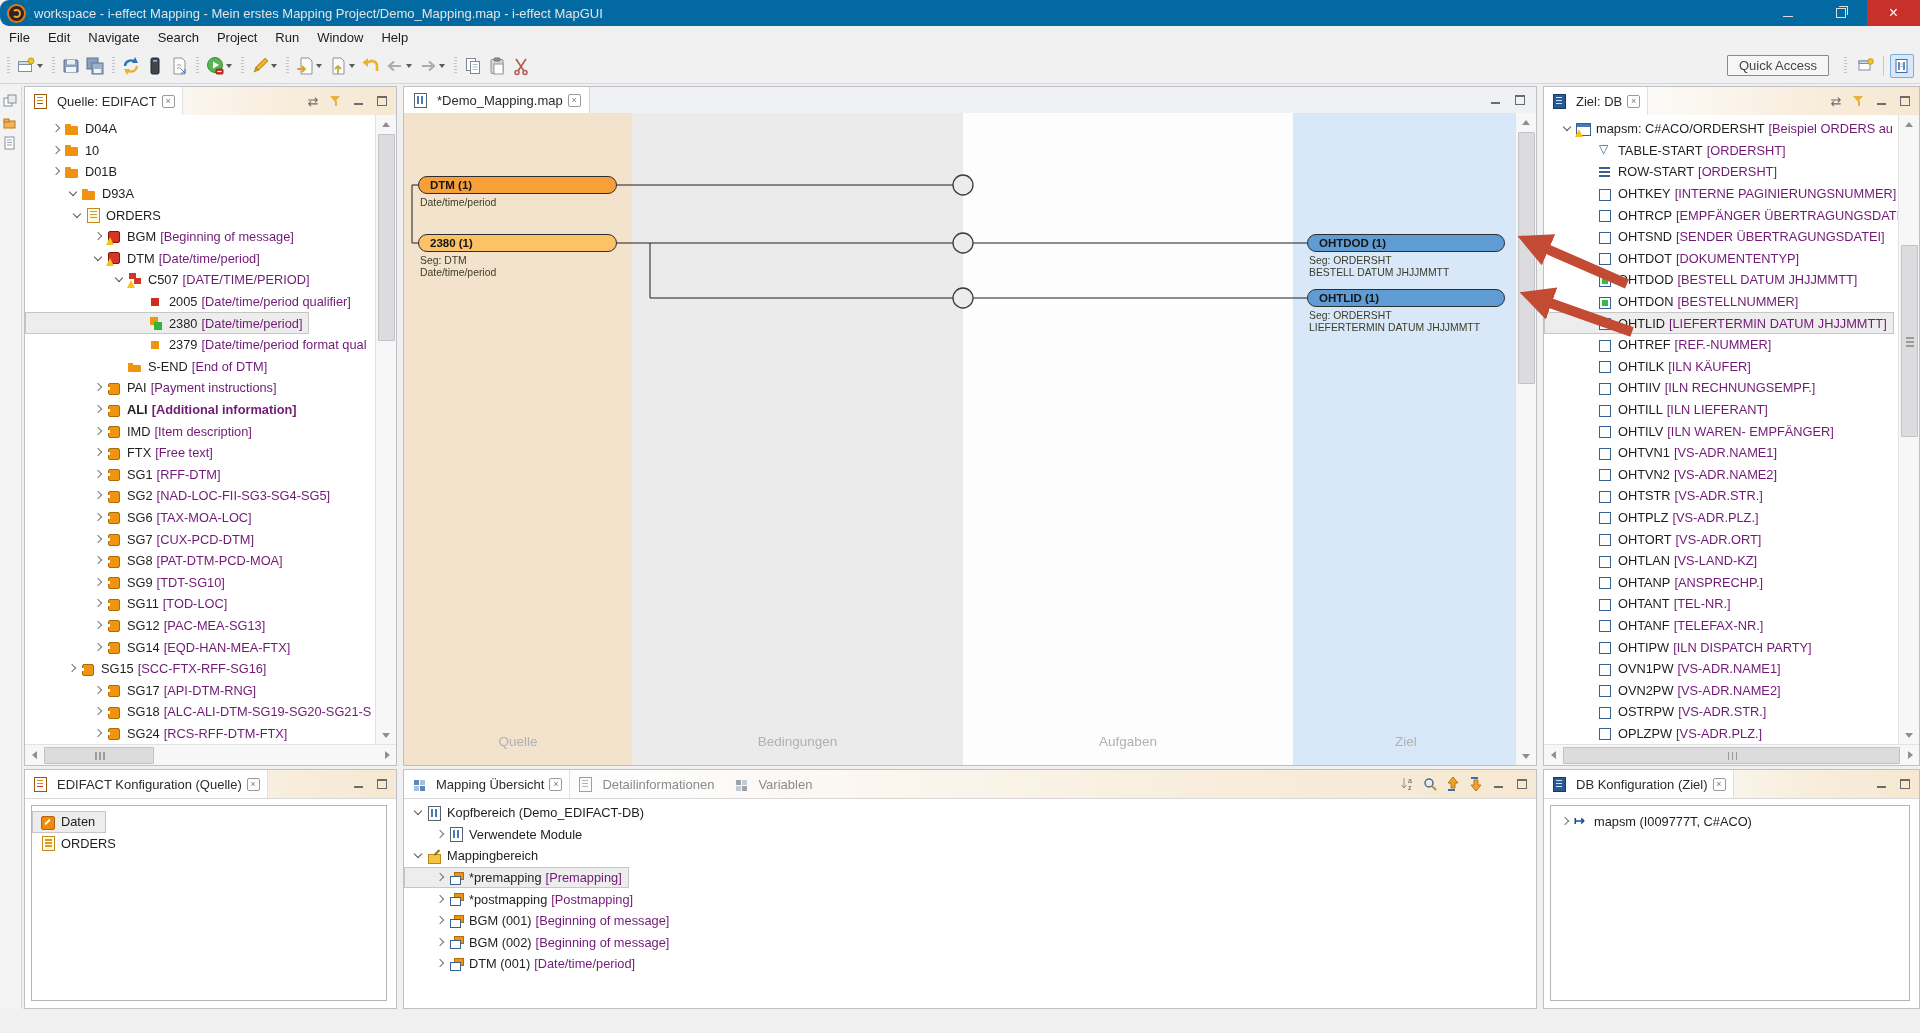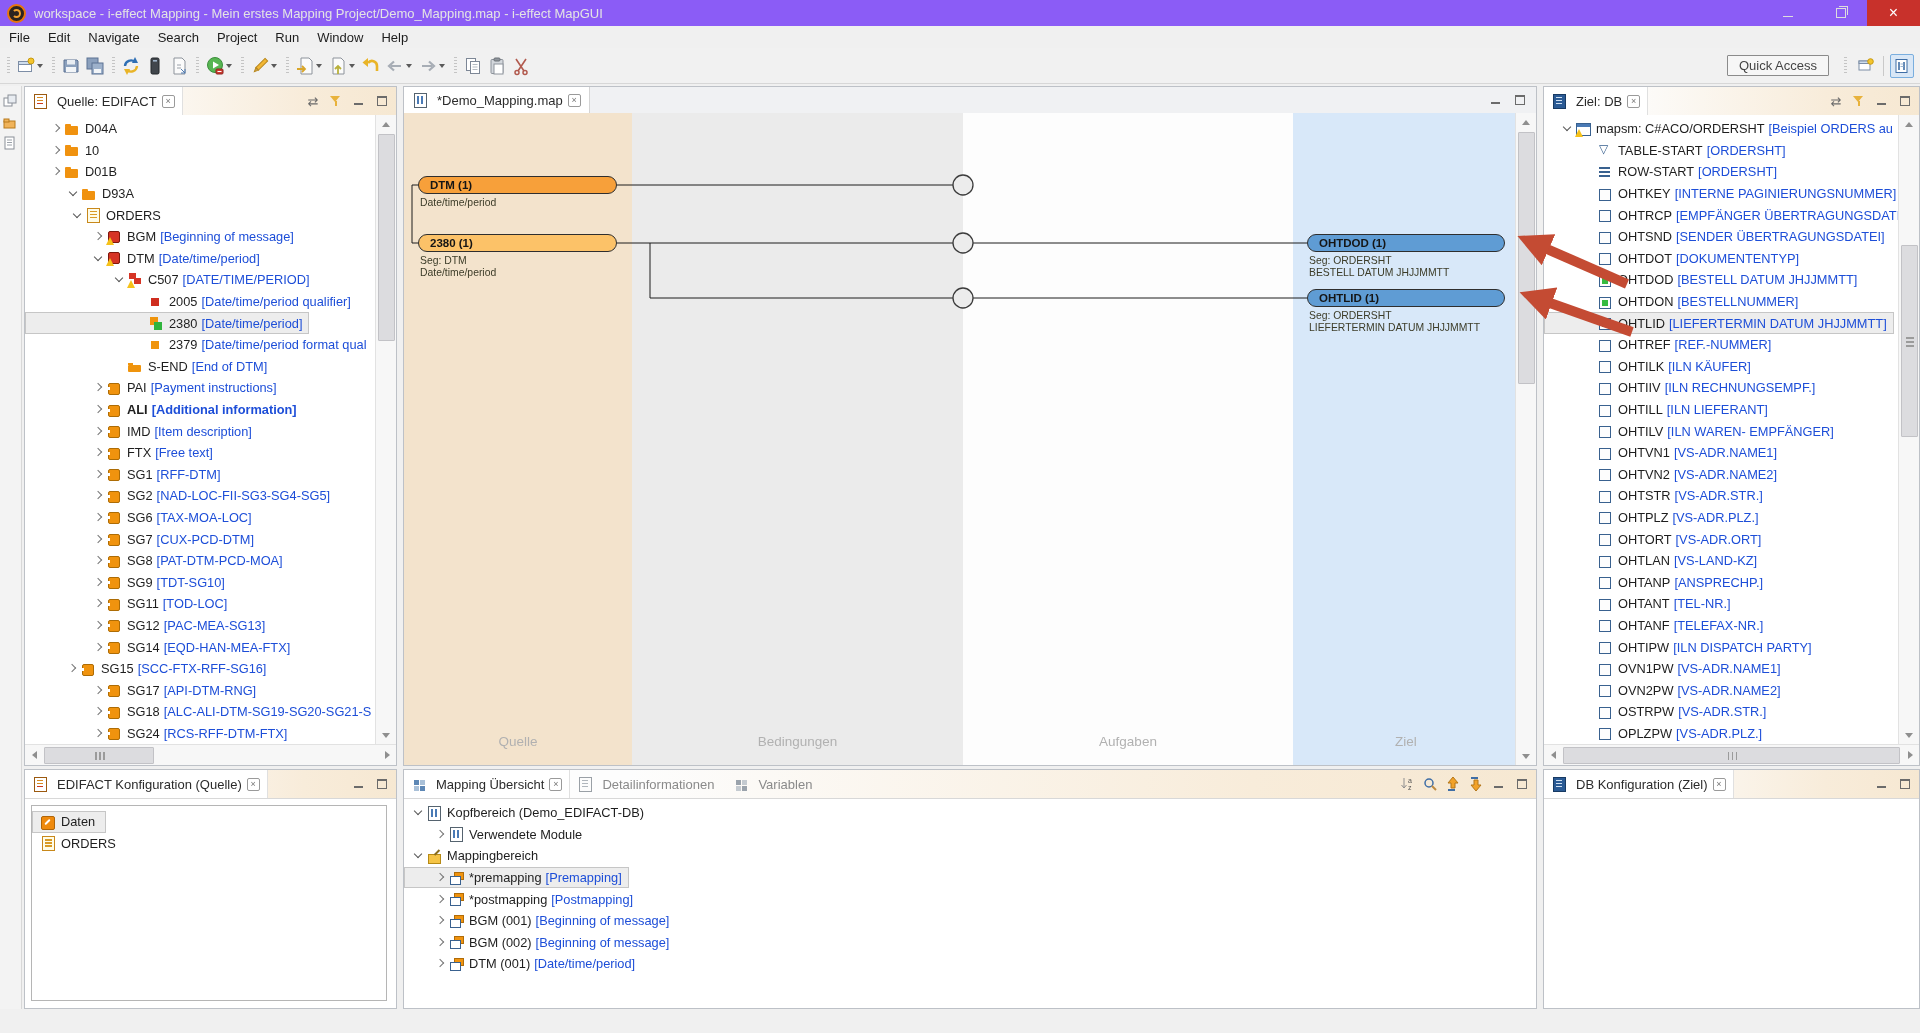--- a/index.html
+++ b/index.html
@@ -1,18 +1,18 @@
 <!DOCTYPE html>
 <html><head>
 <meta charset="utf-8">
 <style>
   html,body{margin:0;padding:0;background:#d8d8d8;font-family:"Liberation Sans",sans-serif;}
   .window{position:relative;width:1920px;height:1033px;overflow:hidden;background:#f0f0f0;font-family:"Liberation Sans",sans-serif;}
   
-  .titlebar{position:absolute;left:0;top:0;width:1920px;height:26px;background:#8b5cf6;display:flex;align-items:center;color:#e8e8e8;}
+  .titlebar{position:absolute;left:0;top:0;width:1920px;height:26px;background:#0369a1;display:flex;align-items:center;color:#e8e8e8;border-radius:9px;}
   .applogo{width:15px;height:15px;border-radius:50%;background:#2b2420;border:2px solid #e8760c;margin:0 8px 0 7px;position:relative;flex:none;}
   .applogo::after{content:"";position:absolute;left:3px;top:3px;width:5px;height:5px;border-radius:50%;border:2px solid #f0a030;border-left-color:transparent;}
   .apptitle{font-size:13px;color:#e4e4e4;white-space:nowrap;}
   .winbtns{margin-left:auto;display:flex;height:26px;}
   .wbtn{width:53px;height:26px;display:flex;align-items:center;justify-content:center;color:#ddd;font-size:14px;}
   .wbtn.close{background:#c8312b;color:#fff;font-size:16px;}
   .g-min{width:10px;height:1px;background:#ddd;display:inline-block;margin-top:6px;}
   .g-res{width:8px;height:8px;border:1px solid #ddd;position:relative;display:inline-block;}
   .g-res::before{content:"";position:absolute;left:2px;top:-3px;width:8px;height:8px;border:1px solid #ddd;border-bottom:none;border-left:none;}
   
@@ -47,21 +47,21 @@
   .vt-min{position:relative;}
   .vt-min::before{content:"";position:absolute;left:3px;top:10px;width:9px;height:2px;background:#6b6b6b;}
   .vt-max{position:relative;}
   .vt-max::before{content:"";position:absolute;left:3px;top:3px;width:8px;height:7px;border:1px solid #6b6b6b;border-top-width:2px;}
   
   .tree{position:absolute;left:0;top:28px;right:21px;bottom:21px;overflow:hidden;padding-top:3px;background:#fff;}
   .tree.noscroll{right:0;bottom:0;}
   .trow{display:flex;align-items:center;height:21.6px;font-size:12.8px;color:#1e1e1e;white-space:nowrap;width:fit-content;padding-right:7px;}
   .trow.sel{background:#ededed;box-shadow:inset 0 0 0 1px #c6c6c6;}
   .tlabel{margin-right:4px;}
-  .tdesc{color:#1d4ed8;}
+  .tdesc{color:#701a75;}
   .chev{width:16px;height:16px;position:relative;flex:none;}
   .chev.right::before{content:"";position:absolute;left:5px;top:4.5px;width:5px;height:5px;border-right:1.4px solid #757575;border-bottom:1.4px solid #757575;transform:rotate(-45deg);}
   .chev.down::before{content:"";position:absolute;left:4.5px;top:3.5px;width:5px;height:5px;border-right:1.4px solid #555;border-bottom:1.4px solid #555;transform:rotate(45deg);}
   
   .tic{display:inline-block;width:16px;height:16px;position:relative;flex:none;margin-right:5px;}
   .ic-folder::before{content:"";position:absolute;left:1px;top:5px;width:13px;height:9px;background:#f0920f;border-radius:1px;}
   .ic-folder::after{content:"";position:absolute;left:1px;top:3px;width:6px;height:3px;background:#f0920f;border-radius:1px;}
   .ic-doclist::before{content:"";position:absolute;left:2px;top:1px;width:11px;height:13px;background:#fefce8;border:1px solid #c8881a;}
   .ic-doclist::after{content:"";position:absolute;left:4.5px;top:4px;width:7px;height:1.3px;background:#d99a25;box-shadow:0 3px 0 #d99a25,0 6px 0 #d99a25;}
   .ic-seg-red-warn::before{content:"";position:absolute;left:2px;top:2px;width:10px;height:10px;background:#d63425;border:1px solid #7e170c;border-radius:2px;}
@@ -928,20 +928,27 @@
         <div class="vtab">
           <span class="tic ic-docblue"></span>
           <span class="vtitle">DB  Konfiguration (Ziel)</span>
           <span class="tclose">×</span>
         </div>
         <div class="vtools">
           <span class="vt vt-min"></span>
           <span class="vt vt-max"></span>
         </div>
       </div>
+      <div class="inset">
+          <div class="trow" style="padding-left: 6px;">
+            <span class="chev right"></span>
+            <span class="tic ic-dbarrow"></span>
+            <span class="tlabel">mapsm (I009777T, C#ACO)</span>
+          </div>
+        </div>
     </div>
 
     <div class="statusbar" style="top:927px;"></div>
   </div>
 
   <svg class="arrowsvg" width="1920" height="1033" viewBox="0 0 1920 1033">
     <defs>
       <marker id="ah" viewBox="0 0 10 10" refX="0.5" refY="5" markerWidth="3.4" markerHeight="3.4" orient="auto">
         <path d="M0,0 L10,5 L0,10 z" fill="#c44b33"></path>
       </marker>

